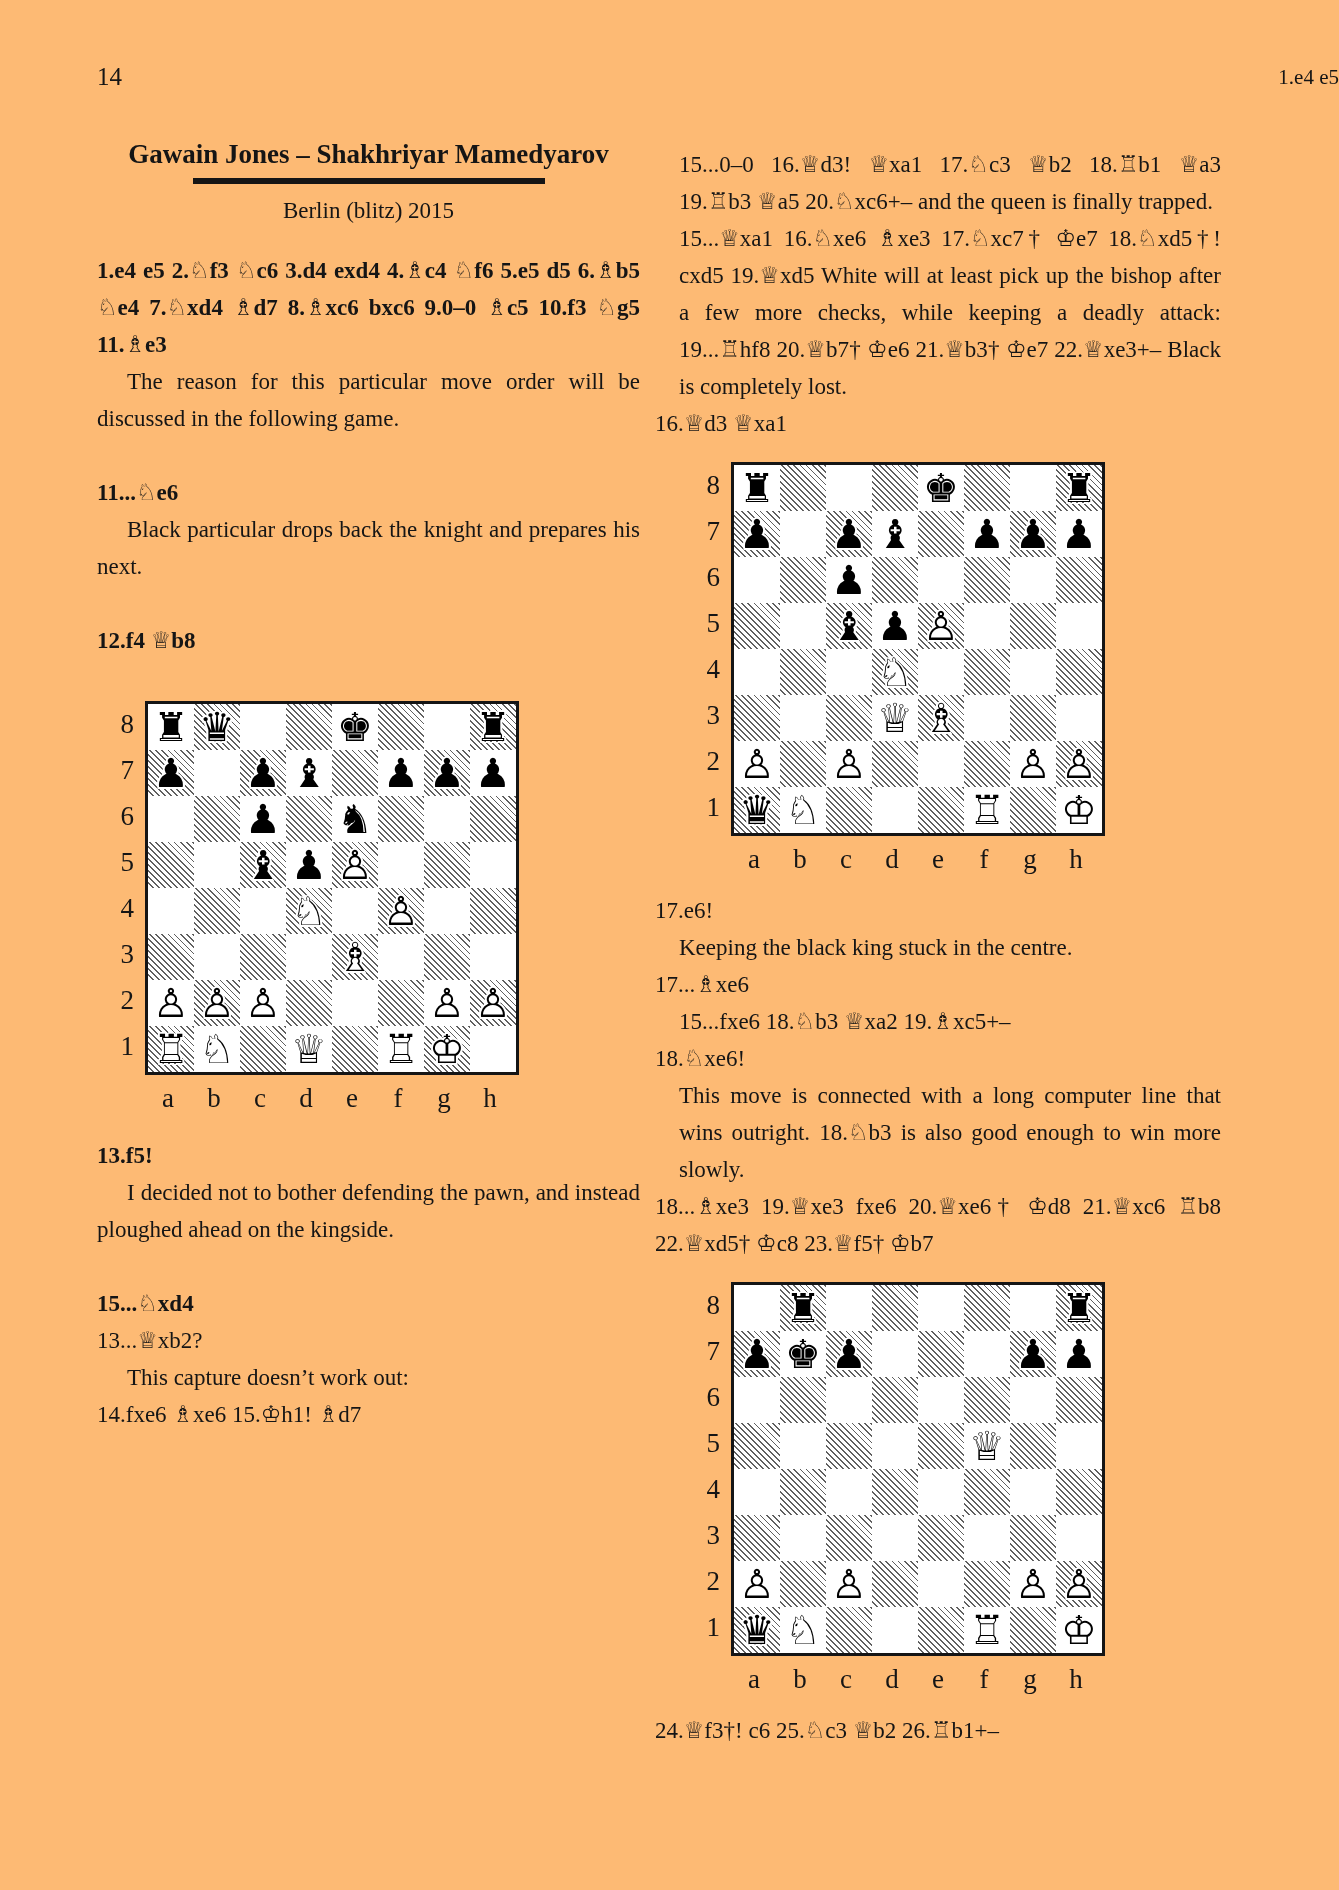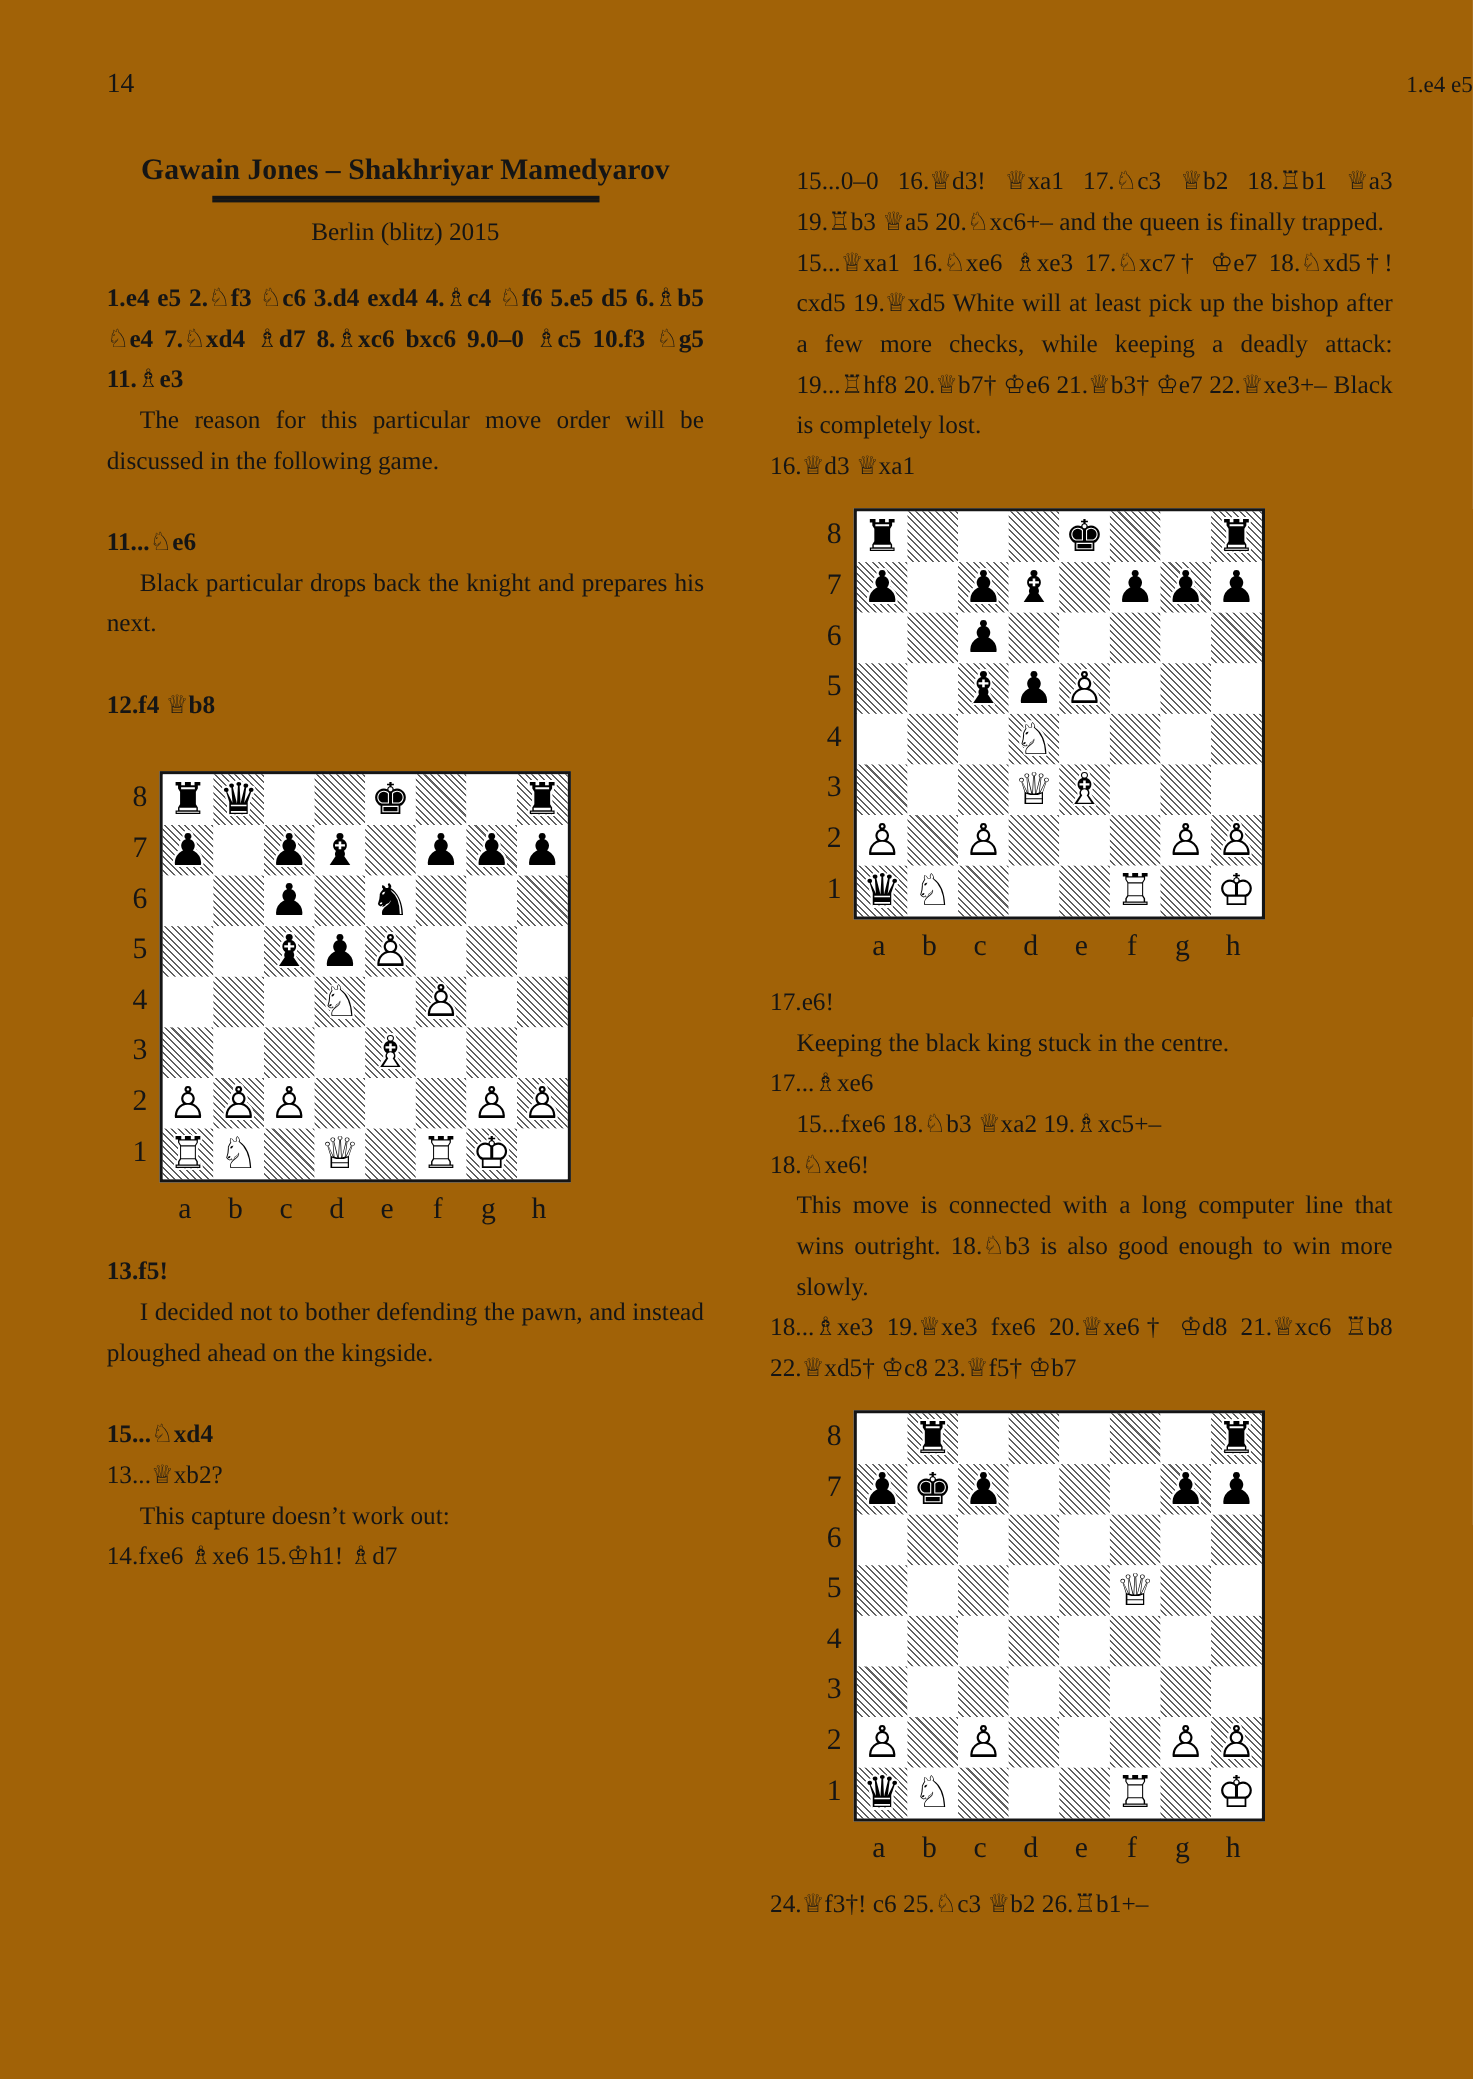--- a/index.html
+++ b/index.html
@@ -1,25 +1,25 @@
 <!DOCTYPE html>
 <html><head>
 <meta charset="utf-8">
 <style>
   html,body{margin:0;padding:0;background:#e8e8e8}
   *{box-sizing:border-box}
   .page{
     width:1339px;height:1890px;position:relative;margin:0 auto;
-    background:#a16207;color:#151515;
+    background:#fdba74;color:#151515;
     font-family:"Liberation Serif","DejaVu Serif","DejaVu Sans",serif;
     overflow:hidden;
   }
   .pageno{position:absolute;top:62px;left:97px;font-size:25px;line-height:30px}
   .runhead{position:absolute;top:62px;left:0;width:100%;text-align:right;font-size:21px;line-height:30px}
-  .columns{position:absolute;top:130px;left:97px;display:flex;gap:60px}
+  .columns{position:absolute;top:130px;left:97px;display:flex;gap:15px}
   .col-left{width:543px}
   .col-right{width:566px;padding-top:16px}
 
   .game-head{text-align:center;padding-top:6px;margin-bottom:26px}
   .game-title{font-size:27px;font-weight:700;line-height:36px}
   .rule{width:352px;height:3px;border-top:3px solid #151515;border-bottom:3px solid #151515;margin:6px auto 12px}
   .game-event{font-size:23px;line-height:30px}
 
   p{margin:0;font-size:23px;line-height:37px;text-align:justify}
   .bold{font-weight:700}

